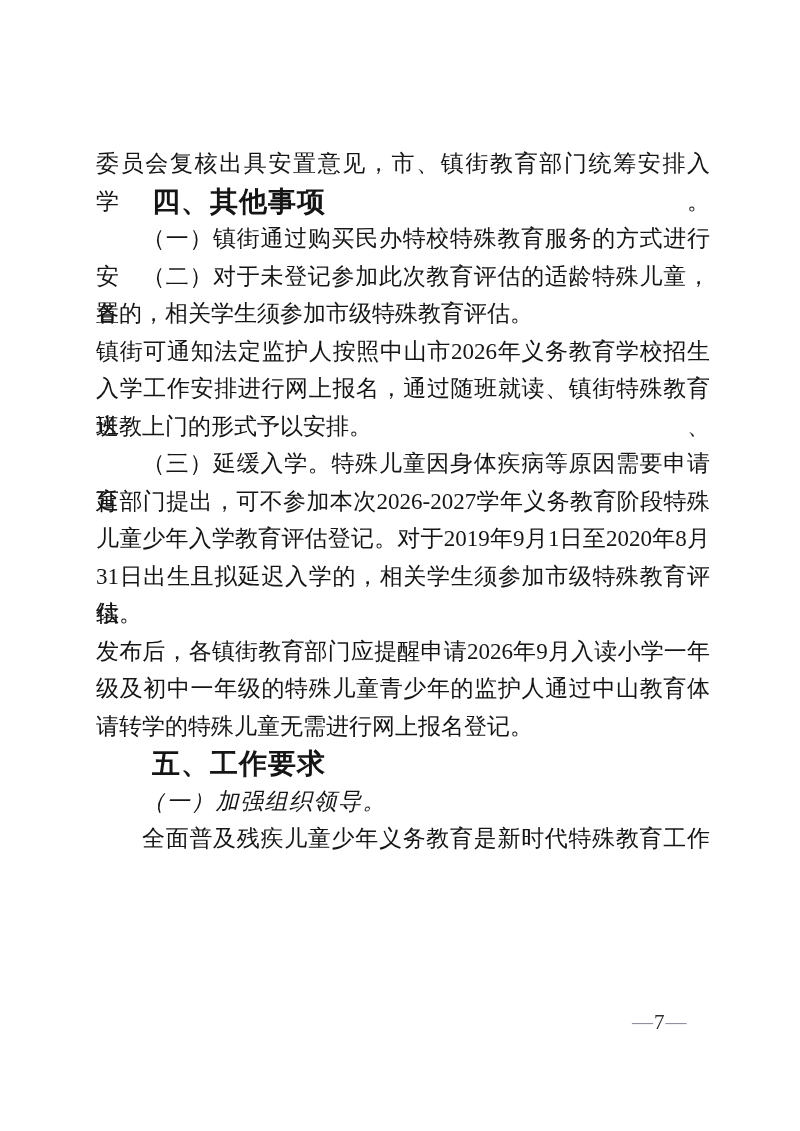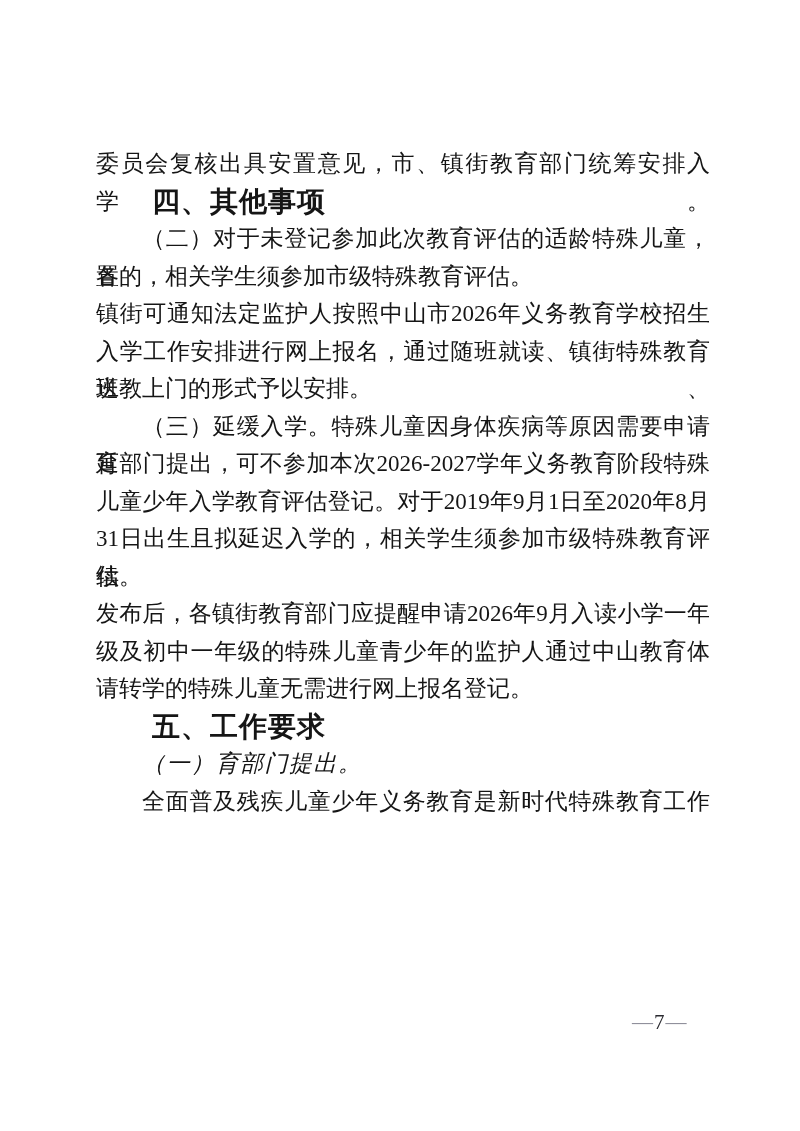--- a/index.html
+++ b/index.html
@@ -64,33 +64,34 @@
     padding: 0 1px;
   }
 </style>
 </head>
 <body>
 
 <div class="page">
   <div class="text-block" id="text-block">
       <div class="ln body fill">委员会复核出具安置意见，市、镇街教育部门统筹安排入学。</div>
       <div class="ln heading indent">四、其他事项</div>
+      <div class="ln body indent fill">（一）镇街通过购买民办特校特殊教育服务的方式进行安</div>
       <div class="ln body indent fill">（二）对于未登记参加此次教育评估的适龄特殊儿童，各</div>
       <div class="ln body">置的，相关学生须参加市级特殊教育评估。</div>
       <div class="ln body fill">镇街可通知法定监护人按照中山市2026年义务教育学校招生</div>
       <div class="ln body fill">入学工作安排进行网上报名，通过随班就读、镇街特殊教育班、</div>
       <div class="ln body">送教上门的形式予以安排。</div>
       <div class="ln body indent fill">（三）延缓入学。特殊儿童因身体疾病等原因需要申请延</div>
       <div class="ln body fill">育部门提出，可不参加本次2026-2027学年义务教育阶段特殊</div>
       <div class="ln body fill">儿童少年入学教育评估登记。对于2019年9月1日至2020年8月</div>
       <div class="ln body fill">31日出生且拟延迟入学的，相关学生须参加市级特殊教育评估</div>
       <div class="ln body">续。</div>
       <div class="ln body fill">发布后，各镇街教育部门应提醒申请2026年9月入读小学一年</div>
       <div class="ln body fill">级及初中一年级的特殊儿童青少年的监护人通过中山教育体</div>
       <div class="ln body">请转学的特殊儿童无需进行网上报名登记。</div>
       <div class="ln heading indent">五、工作要求</div>
-      <div class="ln kaiti indent">（一）育部门提出。</div>
+      <div class="ln kaiti indent">（一）加强组织领导。</div>
       <div class="ln body indent fill">全面普及残疾儿童少年义务教育是新时代特殊教育工作</div>
     </div>
   <div class="footer-pagenum">
     <span class="dash">—</span><span class="num">7</span><span class="dash">—</span>
   </div>
 </div>
 
 </body></html>

